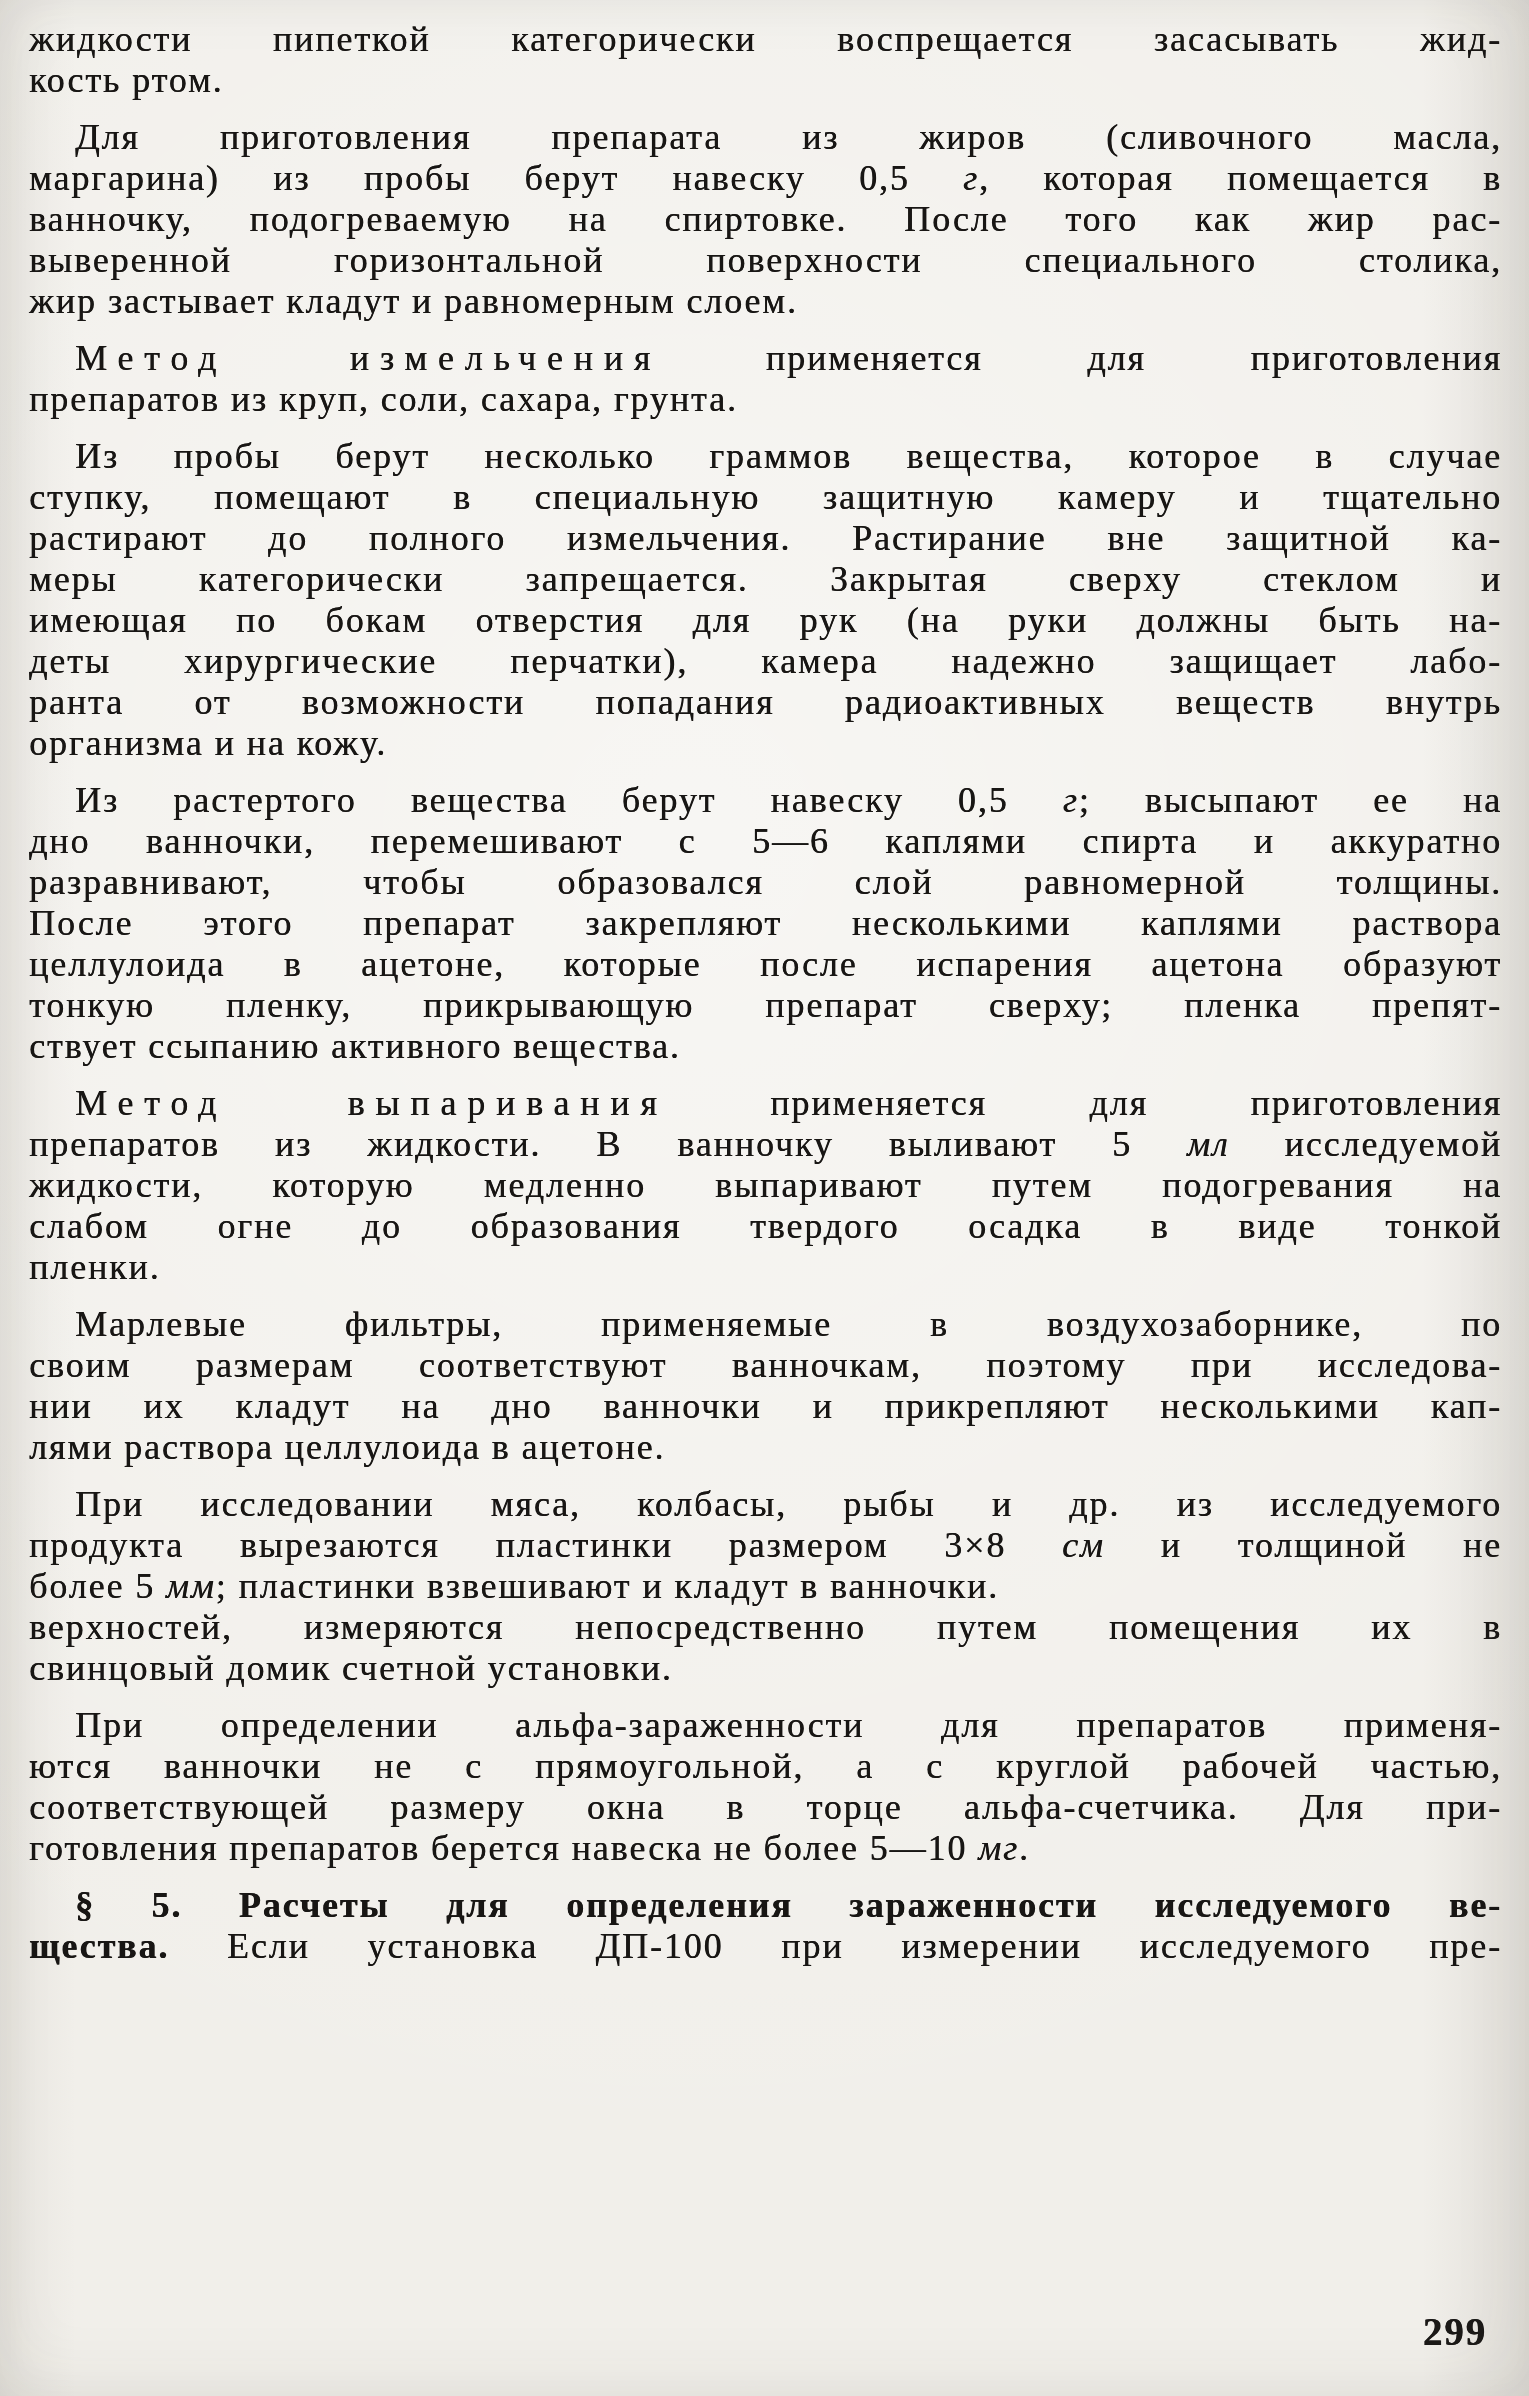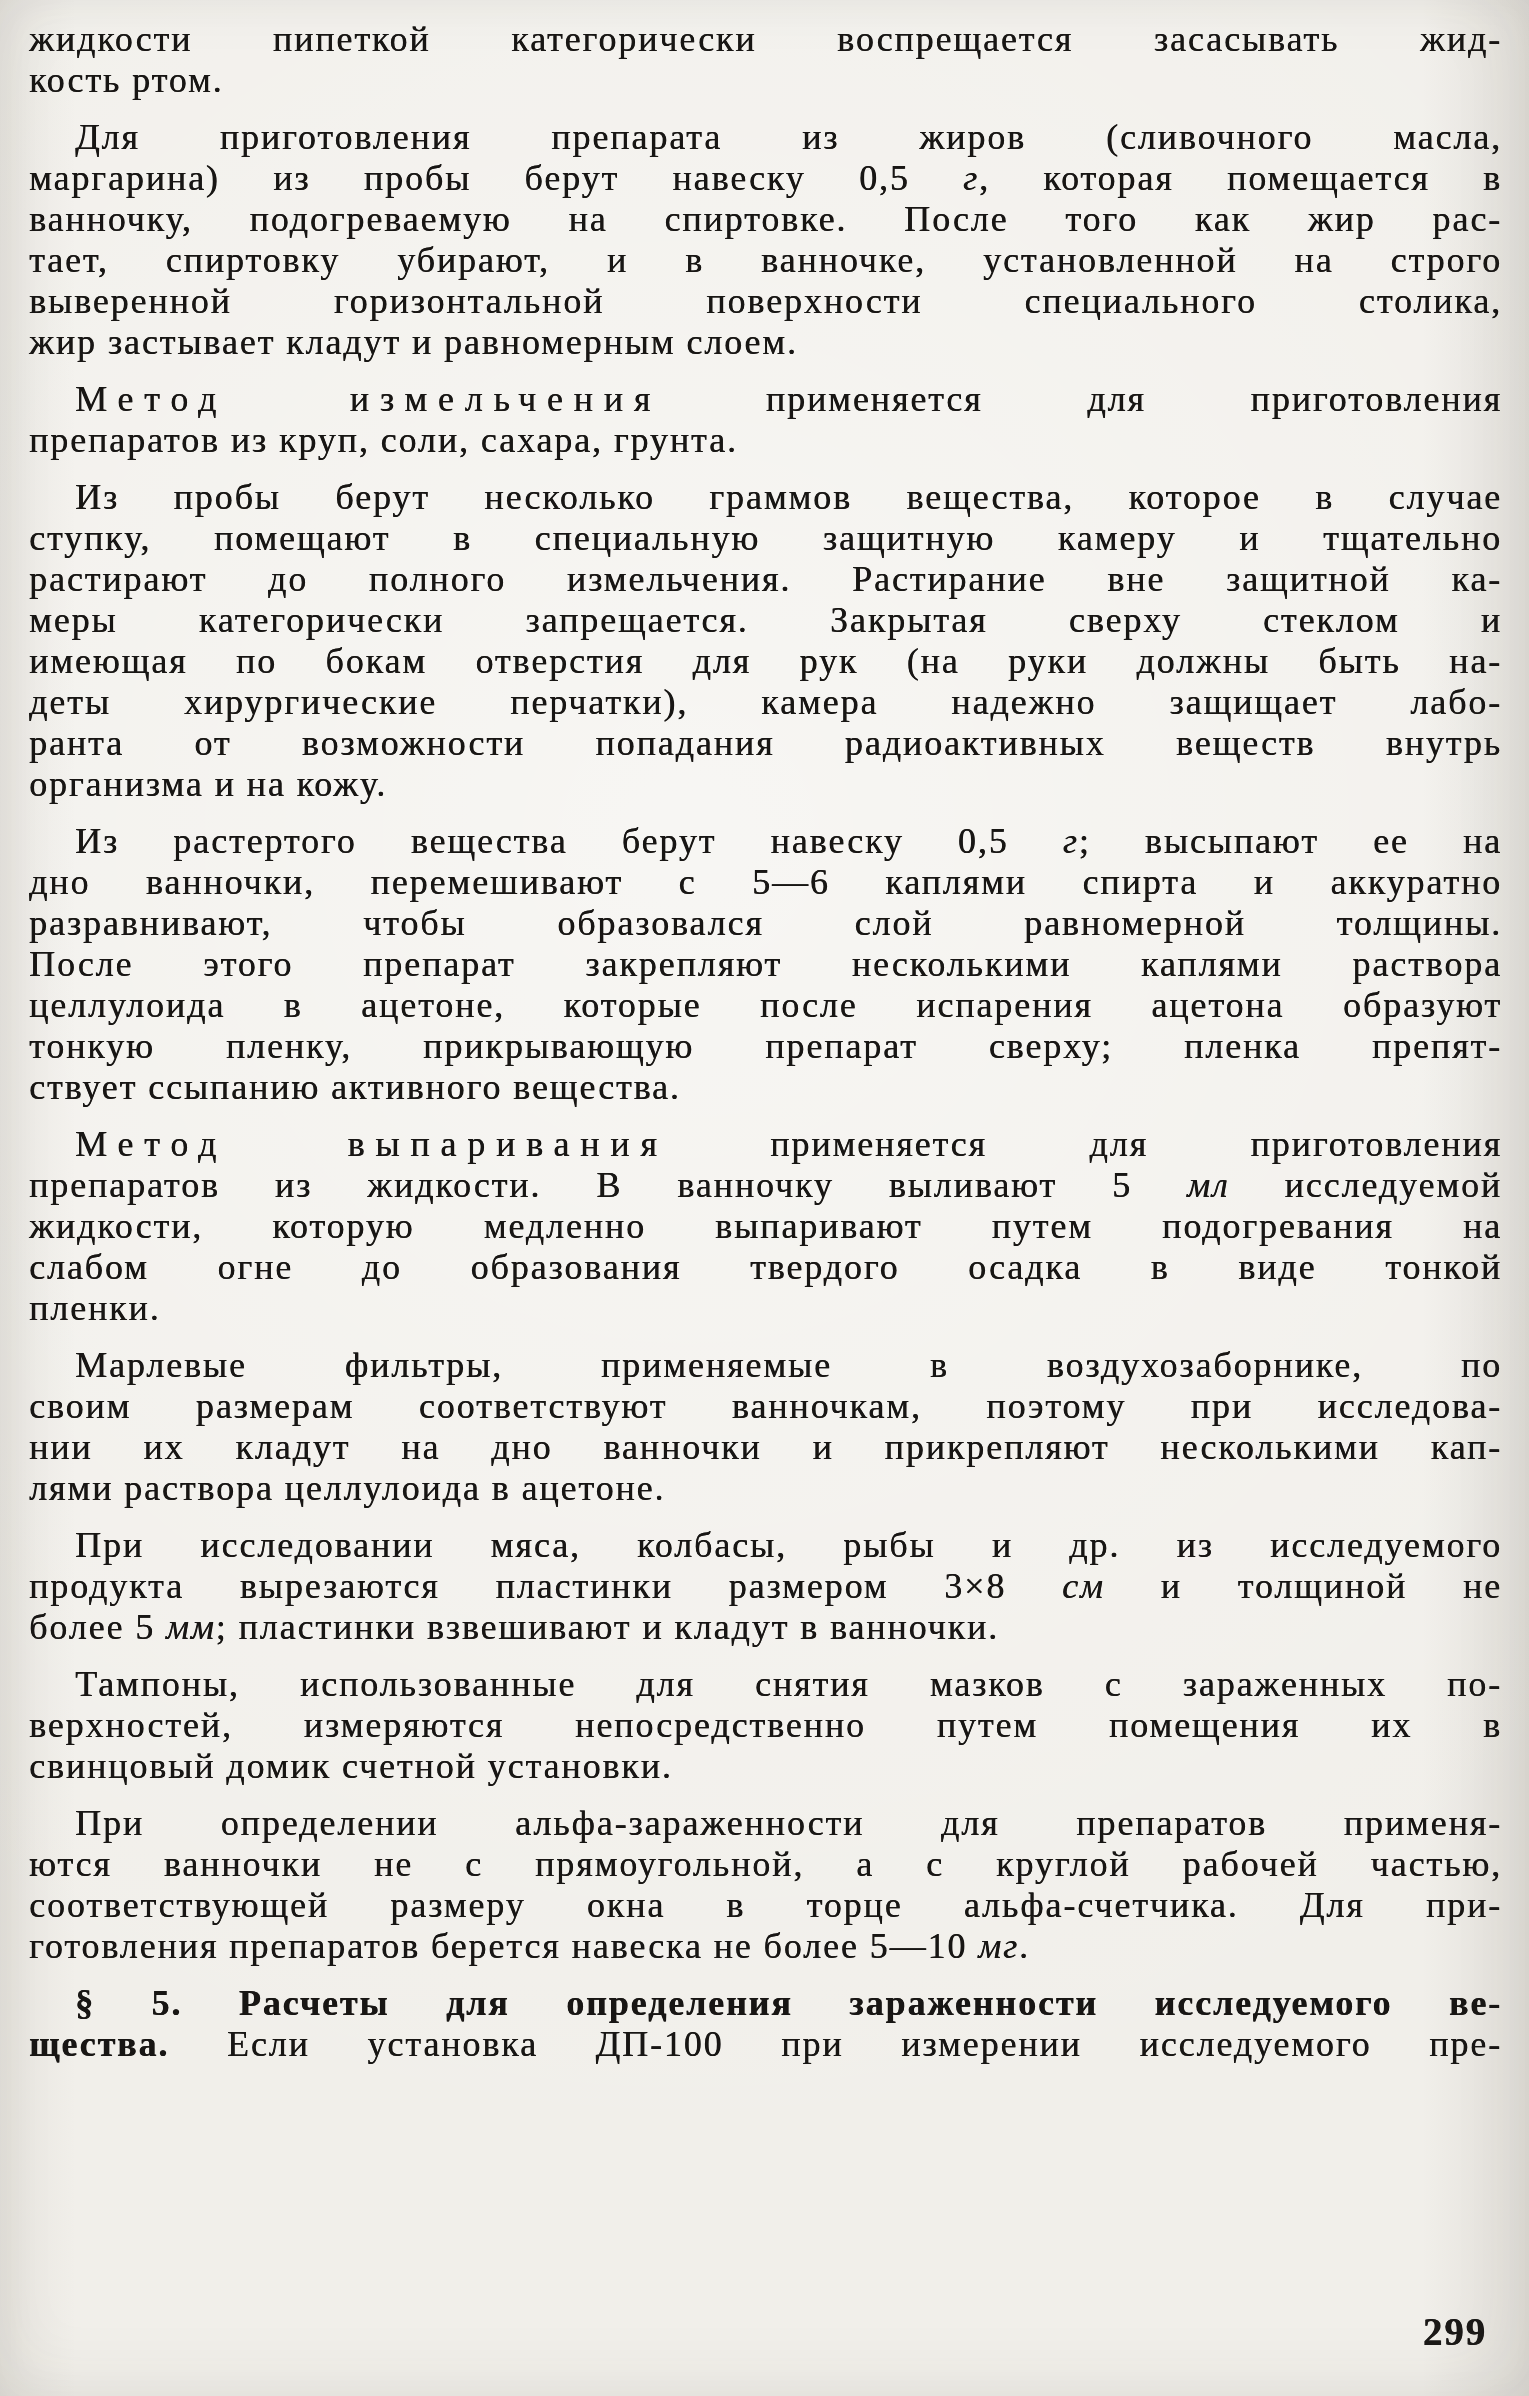--- a/index.html
+++ b/index.html
@@ -61,21 +61,20 @@
 <div class="scan">
   <div class="text-block">
       <div class="para">
         <div class="line"><span>жидкости пипеткой категорически воспрещается засасывать жид-</span></div>
         <div class="line endline"><span>кость ртом.</span></div>
       </div>
       <div class="para">
         <div class="line indent"><span>Для приготовления препарата из жиров (сливочного масла,</span></div>
         <div class="line"><span>маргарина) из пробы берут навеску 0,5 </span><span class="i">г</span><span>, которая помещается в</span></div>
         <div class="line"><span>ванночку, подогреваемую на спиртовке. После того как жир рас-</span></div>
-        <div class="line"><span>тает, спиртовку убирают, и в ванночке, установленной на строго</span></div>
         <div class="line"><span>выверенной горизонтальной поверхности специального столика,</span></div>
         <div class="line endline"><span>жир застывает кладут и равномерным слоем.</span></div>
       </div>
       <div class="para">
         <div class="line indent"><span class="sp">Метод измельчения</span><span> применяется для приготовления</span></div>
         <div class="line endline"><span>препаратов из круп, соли, сахара, грунта.</span></div>
       </div>
       <div class="para">
         <div class="line indent"><span>Из пробы берут несколько граммов вещества, которое в случае</span></div>
         <div class="line"><span>ступку, помещают в специальную защитную камеру и тщательно</span></div>
@@ -107,21 +106,20 @@
         <div class="line"><span>своим размерам соответствуют ванночкам, поэтому при исследова-</span></div>
         <div class="line"><span>нии их кладут на дно ванночки и прикрепляют несколькими кап-</span></div>
         <div class="line endline"><span>лями раствора целлулоида в ацетоне.</span></div>
       </div>
       <div class="para">
         <div class="line indent"><span>При исследовании мяса, колбасы, рыбы и др. из исследуемого</span></div>
         <div class="line"><span>продукта вырезаются пластинки размером 3×8 </span><span class="i">см</span><span> и толщиной не</span></div>
         <div class="line endline"><span>более 5 </span><span class="i">мм</span><span>; пластинки взвешивают и кладут в ванночки.</span></div>
       </div>
       <div class="para">
-        <div class="line indent"><span>Тампоны, использованные для снятия мазков с зараженных по-</span></div>
         <div class="line"><span>верхностей, измеряются непосредственно путем помещения их в</span></div>
         <div class="line endline"><span>свинцовый домик счетной установки.</span></div>
       </div>
       <div class="para">
         <div class="line indent"><span>При определении альфа-зараженности для препаратов применя-</span></div>
         <div class="line"><span>ются ванночки не с прямоугольной, а с круглой рабочей частью,</span></div>
         <div class="line"><span>соответствующей размеру окна в торце альфа-счетчика. Для при-</span></div>
         <div class="line endline"><span>готовления препаратов берется навеска не более 5—10 </span><span class="i">мг</span><span>.</span></div>
       </div>
       <div class="para">

